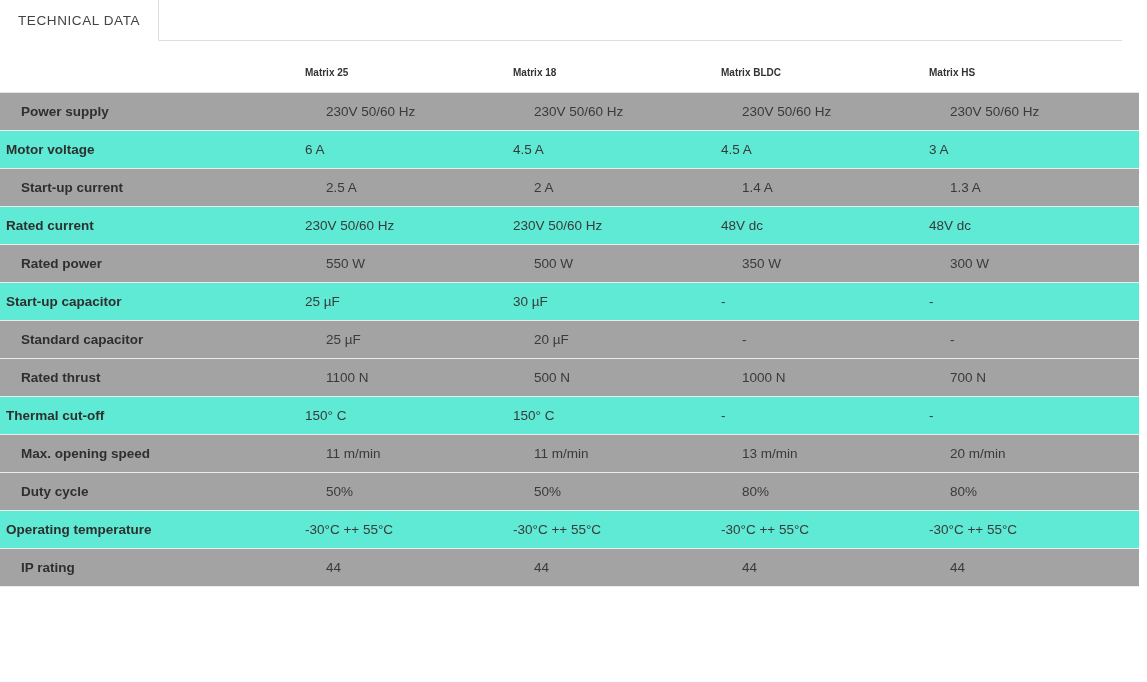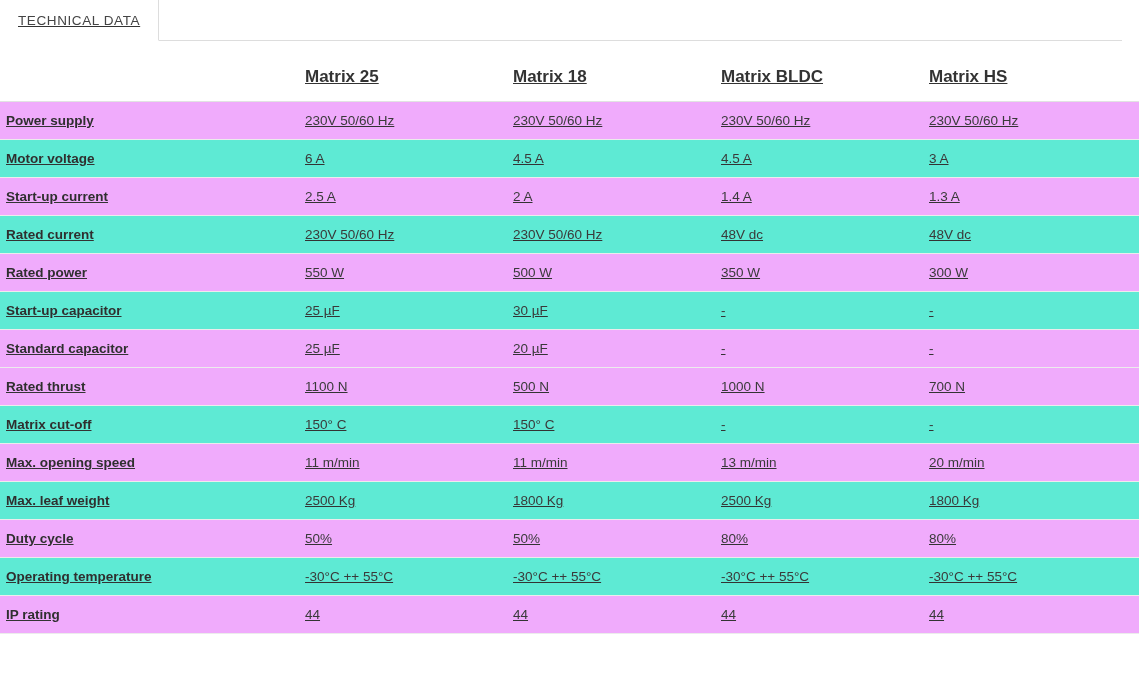--- a/index.html
+++ b/index.html
@@ -12,21 +12,20 @@
     height: 682px;
     font-family: "Liberation Sans", sans-serif;
     color: #333333;
     overflow: hidden;
   }
   .page {
     width: 1122px;
     height: 682px;
     position: relative;
     box-sizing: border-box;
-    text-decoration: underline;
   }
   
   .tab-strip {
     height: 41px;
     border-bottom: 1px solid #dddddd;
     display: flex;
     align-items: stretch;
     box-sizing: border-box;
     background: #ffffff;
   }
@@ -60,21 +59,21 @@
   }
   table.spec col.c0 { width: 305px; }
   table.spec col.c1 { width: 208px; }
   table.spec col.c2 { width: 208px; }
   table.spec col.c3 { width: 208px; }
   table.spec col.c4 { width: 210px; }
 
   table.spec thead th {
     text-align: left;
     font-weight: bold;
-    font-size: 17px;
+    font-size: 10px;
     color: #333333;
     padding: 26px 0 14px 0;
     border-bottom: 1px solid #e2e2e2;
     vertical-align: bottom;
   }
   table.spec thead th.first {
     padding-left: 6px;
   }
   table.spec tbody td {
     padding: 11px 0 11px 0;
@@ -82,21 +81,22 @@
     vertical-align: middle;
     color: #3a3a3a;
     font-size: 13.5px;
   }
   table.spec tbody td.label {
     font-weight: bold;
     color: #2f2f2f;
     padding-left: 6px;
   }
   table.spec tbody tr.odd td {
-    background: #f0abfc;
+    background: #a3a3a3;
+    padding-left: 21px;
   }
   table.spec tbody tr.even td {
     background: #5eead4;
   }
 </style>
 </head>
 <body>
 
 <div class="page">
 
@@ -173,40 +173,33 @@
           <td>-</td>
         </tr>
         <tr class="odd">
           <td class="label">Rated thrust</td>
           <td>1100 N</td>
           <td>500 N</td>
           <td>1000 N</td>
           <td>700 N</td>
         </tr>
         <tr class="even">
-          <td class="label">Matrix cut-off</td>
+          <td class="label">Thermal cut-off</td>
           <td>150° C</td>
           <td>150° C</td>
           <td>-</td>
           <td>-</td>
         </tr>
         <tr class="odd">
           <td class="label">Max. opening speed</td>
           <td>11 m/min</td>
           <td>11 m/min</td>
           <td>13 m/min</td>
           <td>20 m/min</td>
         </tr>
-        <tr class="even">
-          <td class="label">Max. leaf weight</td>
-          <td>2500 Kg</td>
-          <td>1800 Kg</td>
-          <td>2500 Kg</td>
-          <td>1800 Kg</td>
-        </tr>
         <tr class="odd">
           <td class="label">Duty cycle</td>
           <td>50%</td>
           <td>50%</td>
           <td>80%</td>
           <td>80%</td>
         </tr>
         <tr class="even">
           <td class="label">Operating temperature</td>
           <td>-30°C ++ 55°C</td>

